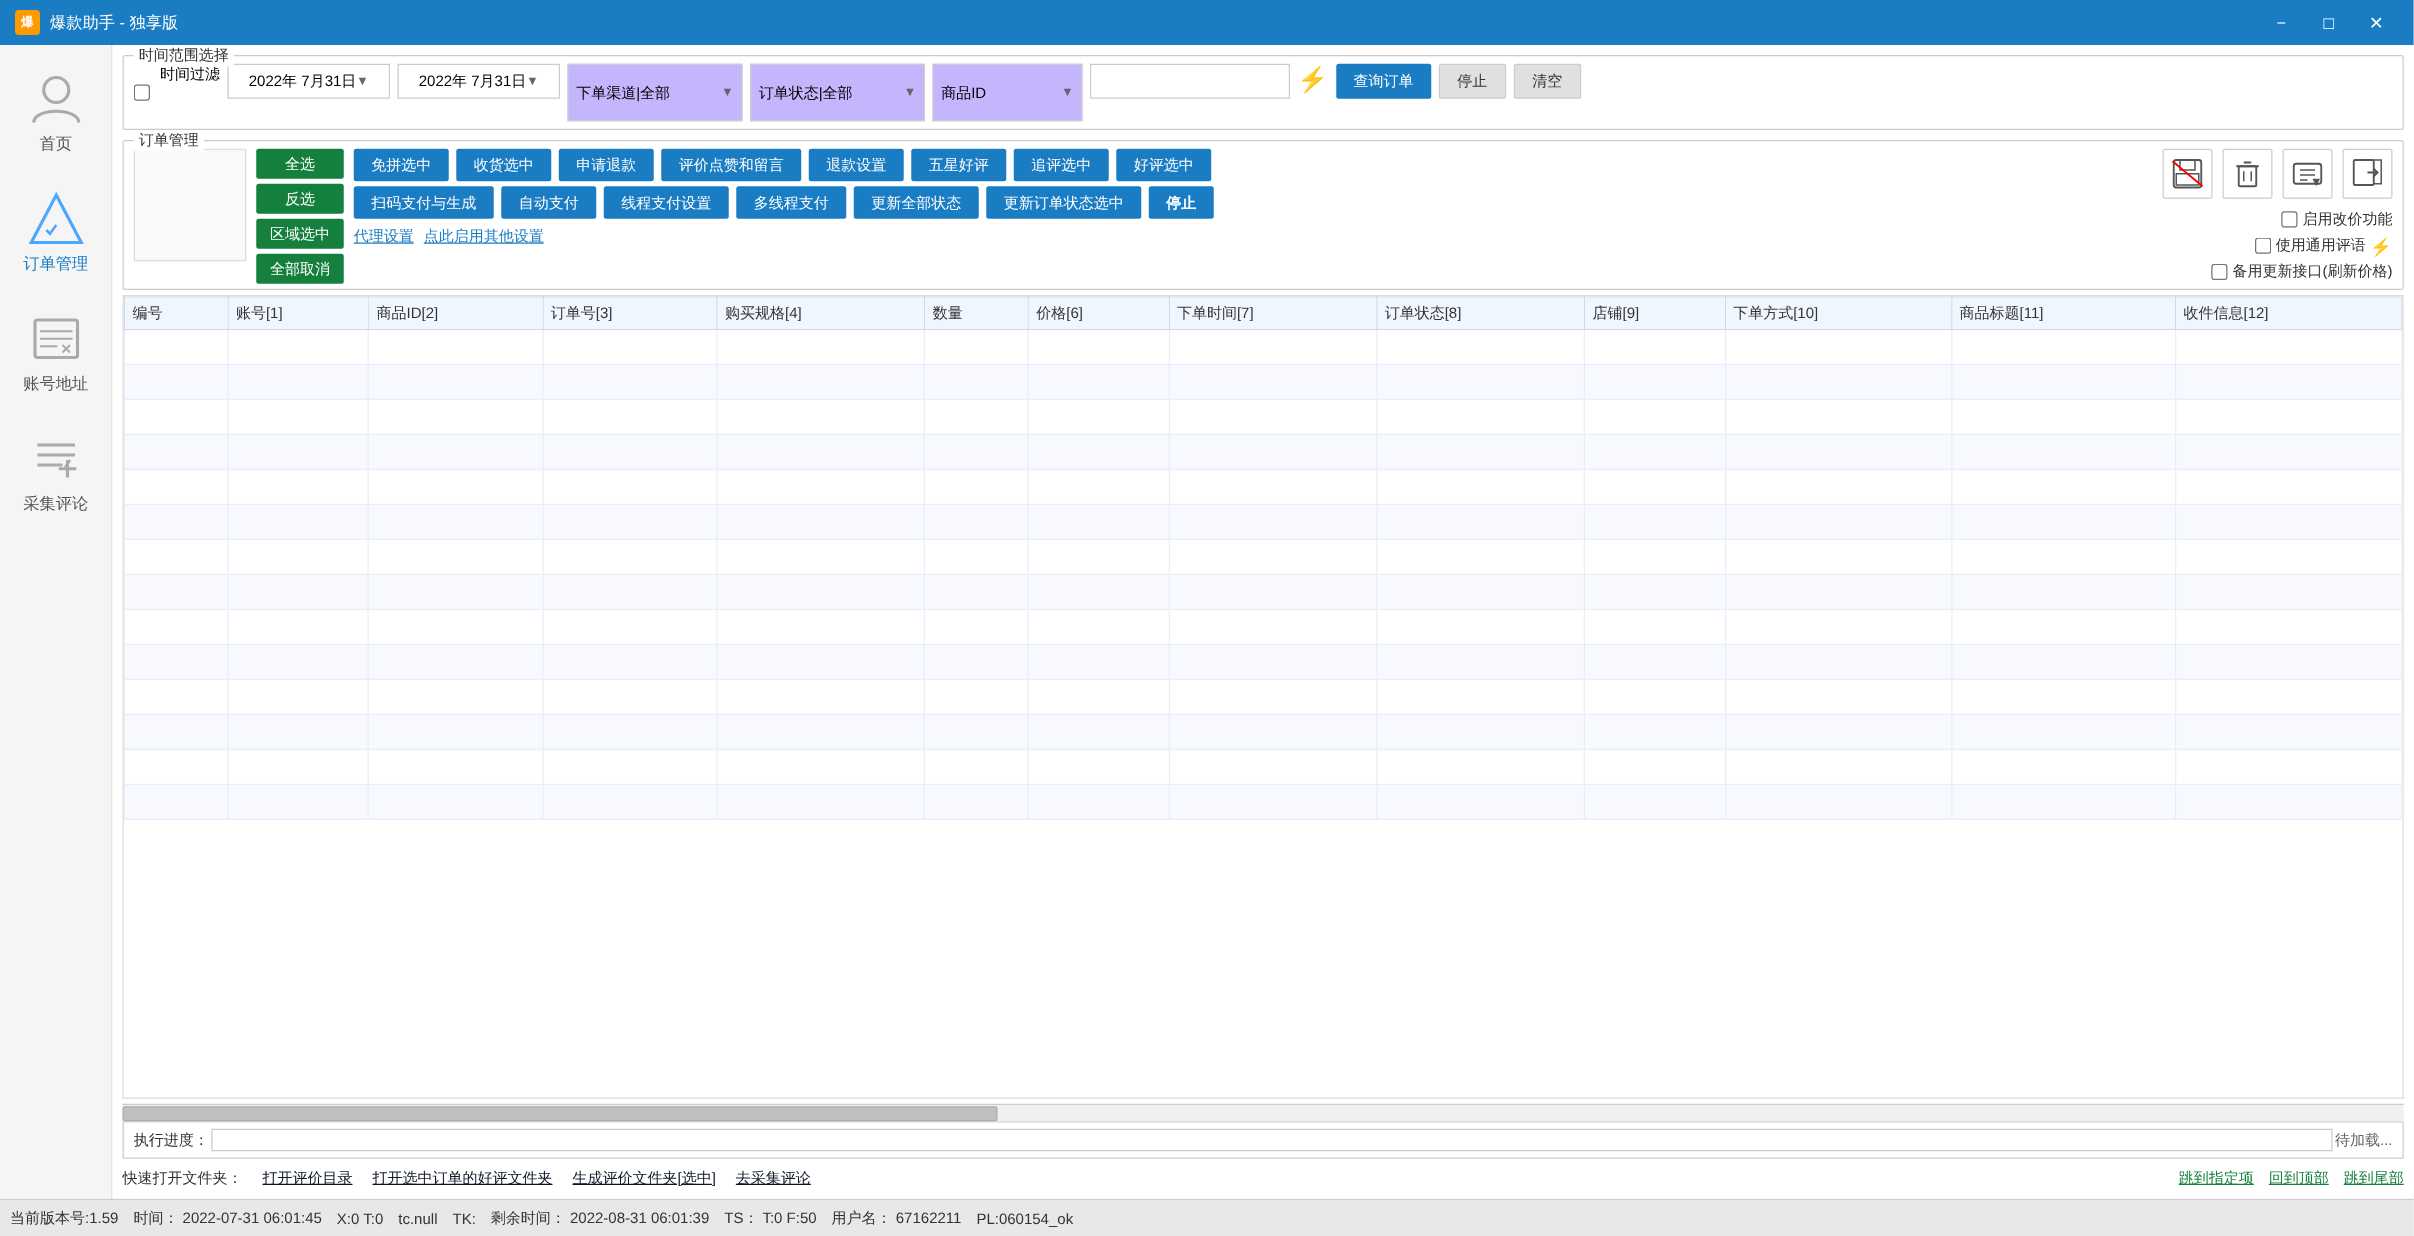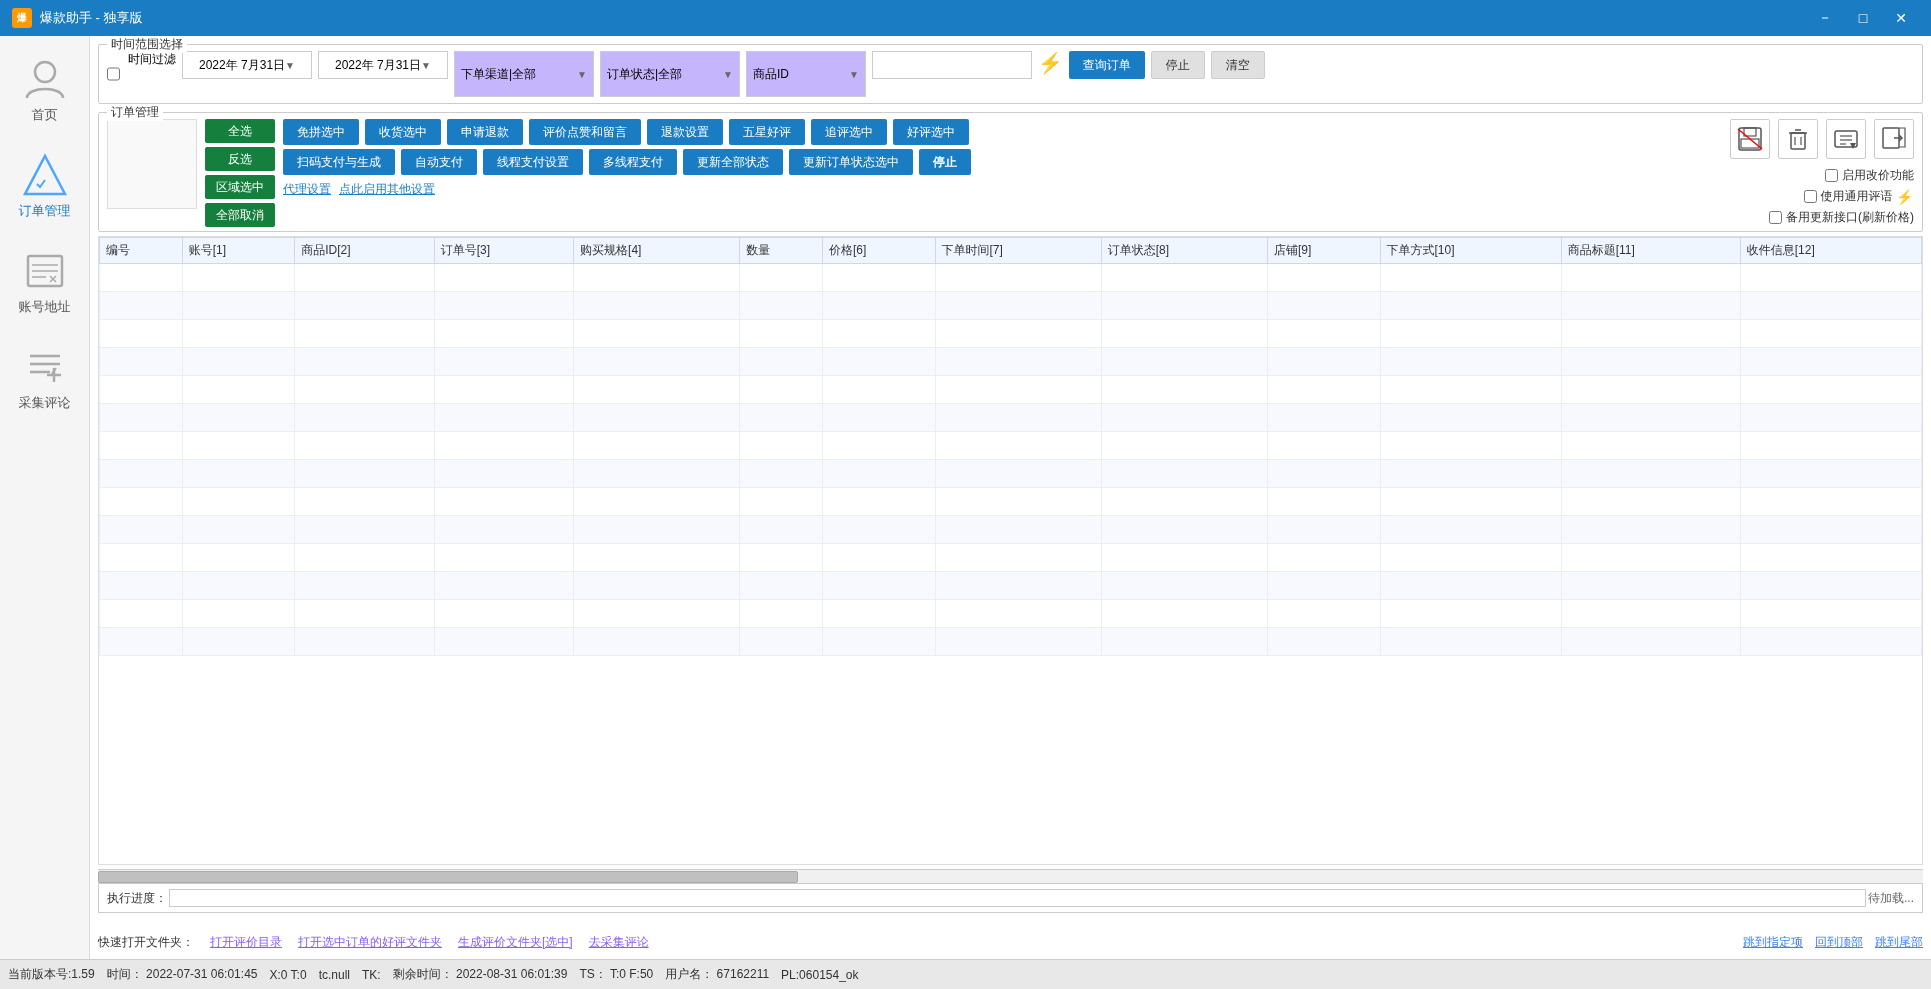--- a/index.html
+++ b/index.html
@@ -284,21 +284,21 @@
       border: 1px solid #e8eef8;
       padding: 4px 6px;
       white-space: nowrap;
       color: #333;
       height: 28px;
     }
     table tr:nth-child(even) td { background: #f8f9ff; }
 
     
     #progress-bar-area {
-      margin: 0 8px 16px 8px;
+      margin: 0 8px 2px 8px;
       border: 1px solid #ccc;
       padding: 4px 8px;
       display: flex;
       align-items: center;
       gap: 2px;
       height: 30px;
       flex-shrink: 0;
     }
     #progress-bar-area .progress-label { font-size: 12px; color: #333; white-space: nowrap; }
     #progress-bar-area .progress-track {
@@ -312,23 +312,23 @@
     
     #bottom-links {
       margin: 0 8px 4px 8px;
       display: flex;
       align-items: center;
       gap: 16px;
       height: 26px;
       flex-shrink: 0;
     }
     #bottom-links .link-label { font-size: 12px; color: #333; }
-    #bottom-links .link { font-size: 12px; color: #8b5cf6; cursor: pointer; text-decoration: underline; }
+    #bottom-links .link { font-size: 12px; color: #0f172a; cursor: pointer; text-decoration: underline; }
     #bottom-links .nav-links { margin-left: auto; display: flex; gap: 12px; }
-    #bottom-links .nav-link { font-size: 12px; color: #3b82f6; cursor: pointer; text-decoration: underline; }
+    #bottom-links .nav-link { font-size: 12px; color: #15803d; cursor: pointer; text-decoration: underline; }
 
     
     #statusbar {
       height: 30px;
       background: #e8e8e8;
       border-top: 1px solid #ccc;
       display: flex;
       align-items: center;
       padding: 0 8px;
       gap: 12px;

